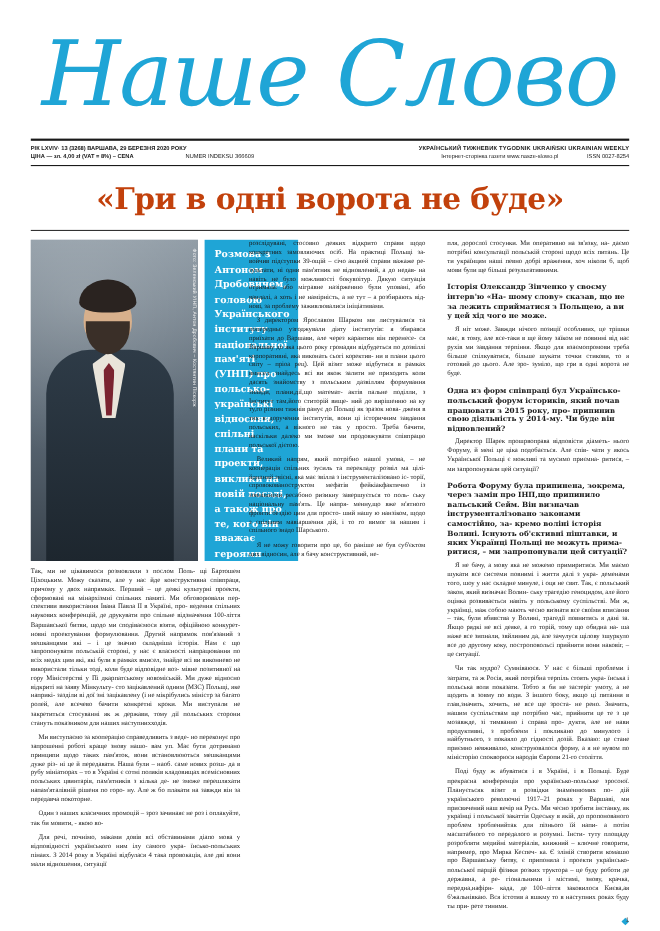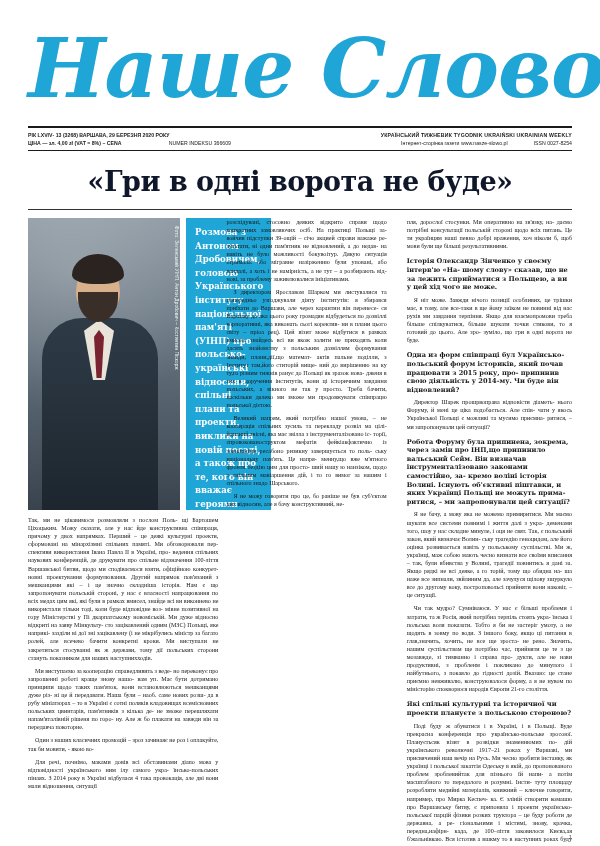--- a/index.html
+++ b/index.html
@@ -21,21 +21,21 @@
 
   
   .masthead {
     padding-top: 22px;
     text-align: center;
     height: 120px;
   }
   .masthead-title {
     font-family: "DejaVu Serif", serif;
     font-style: italic;
-    font-weight: bold;
+    font-weight: normal;
     font-size: 82px;
     line-height: 92px;
     color: #1fa5d6;
     letter-spacing: -1px;
     white-space: nowrap;
   }
 
   
   .infobar {
     border-top: 2.5px solid #1a1a1a;
@@ -58,21 +58,21 @@
 
   
   .headline {
     text-align: center;
     font-family: "DejaVu Serif", serif;
     font-weight: bold;
     font-size: 27px;
     line-height: 34px;
     letter-spacing: -0.5px;
     margin: 14px 0 10px;
-    color: #0f172a;
+    color: #c2410c;
   }
   .headline-rule {
     border-bottom: 0.8px solid #333;
     margin-bottom: 8px;
   }
 
   
   .content {
     display: flex;
     gap: 8px;
@@ -267,20 +267,19 @@
 
     <div class="col col-3">
       <p class="body nofirst">пля, дорослої стосунки. Ми оперативно на зв'язку, на- даємо потрібні консультації польській стороні щодо всіх питань. Це ти українцям наші певно добрі враження, хоч ніколи б, щоб мови були ще більші результативними.</p>
       <h3 class="sub">Історія Олександр Зінченко у своєму інтерв'ю «На- шому слову» сказав, що не за лежить сприйматися з Польщею, а ви у цей хід чого не може.</h3>
       <p class="body">Я ніт може. Завжди нічого позиції особливих, це трішки має, в тому, але все-таки в ще йому заїком не повинні від нас рухів ми завдання терпіння. Якщо для взаємопромови треба більше спілкуватися, більше шукати точки стикови, то я готовий до цього. Але зро- зуміло, що гри в одні ворота не буде.</p>
       <h3 class="sub">Одна из форм співпраці бул Українсько-польський форум істориків, який почав працювати з 2015 року, про- припинив свою діяльність у 2014-му. Чи буде він відновлений?</h3>
       <p class="body">Директор Шарек прошрвоправа відповісти діаметь- нього Форуму, й мені це ціка подобається. Але спів- чати у якось Української Польщі є можливі та мусимо приємна- ритися, – ми запропонували цей ситуації?</p>
       <h3 class="sub">Робота Форуму була припинена, зокрема, через замін про ІНП,що припинило вальський Сейм. Він визначав інструменталізовано законами самостійно, за- кремо воліні історія Волині. Існують об'єктивні піштавки, и яких Українці Польщі не можуть прима- ритися, – ми запропонували цей ситуації?</h3>
       <p class="body">Я не бачу, а мову яка не можемо примиритися. Ми маємо шукати все системи повнимі і життя далі з укра- деменами того, шоу у нас складне минуле, і оця не свят. Так, є польський закон, який визначає Волин- ську трагедію геноцидом, але його оцінка розвивається навіть у польському суспільстві. Ми ж, українці, маж собою мають чесно визнати все своїми вписання – так, були вбивства у Волині, трагедії повнитись я дані за. Якщо рядкі не всі деяке, а го торій, тому що обидна на- ша наже все зипнали, звйлиним да, але зачулуся щілову зшуркуло все до другому коку, построповольсі прийняти вони наковіг, – це ситуації.</p>
       <p class="body">Чи так мудро? Сумніваюся. У нас є більші проблеми і затрати, та ж Росія, який потрібна терпіль стоять укра- їнська і польська воля показати. Тобто я би не застеріг умоту, а не щодять в зовму по води. З іншого боку, якщо ці питання в глав,значить, хочить, не все ще зроста- не рено. Значить, нашим суспільствам ще потрібно час, прийняти це те з це мозавжде, зі тимванно і справа про- дукти, але не нави продуктивні, з пробленм і покликано до минулого і найбутнього, з покаяло до гідності дозій. Вказаю: це стане приємно невживалю, конструювалося форму, а я не нувом по міністорію спокворюся народів Європи 21-го століття.</p>
-      <h3 class="sub">Які спільні культурні та історичної чи проекти плануєте з польською стороною?</h3>
       <p class="body">Поді буду ж абуватися і в Україні, і в Польщі. Буде прекрасна конференція про українсько-польське зросоюї. Плануєтьсяк візит в розвідки знаменнюмих по- дій українського револючні 1917–21 роках у Варшаві, ми присвячений наш вечір на Русь. Ми чесно зробити інстанку, як українці і польської закаттія Одеську в якій, до пропонованого проблем зробленийтак для пізнього їй напи- а потім масштабного то передалого и розумні. Інсти- туту площаду розробляти медийні матеріалів, книжний – ключне говорити, например, про Мирка Кеспеч- ка. Є зліній створити комашю про Варшавську битву, є припоняла і проекти українсько-польської парцій фізики розких труктора – це буду роботи де державна, а ре- гіональними і містимі, знову, крачка, передна,нафірн- када, де 100–ліття заковилося Києва,ая б'жальнівкаю. Вся істотив а вшкму то в наступних роках буду ты при- рете тиними.</p>
       <div class="endmark">◆</div>
     </div>
   </div>
 
   <div class="page-num">1</div>
 </div>
 
 </body></html>

